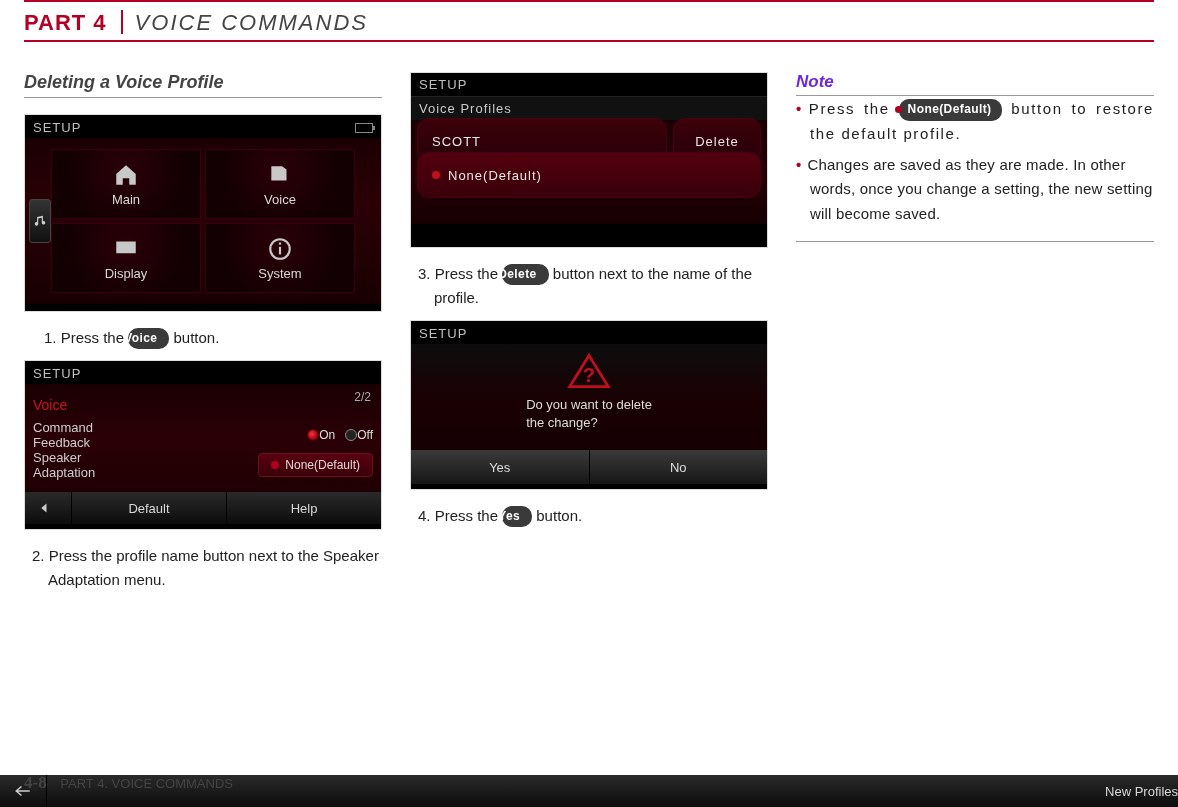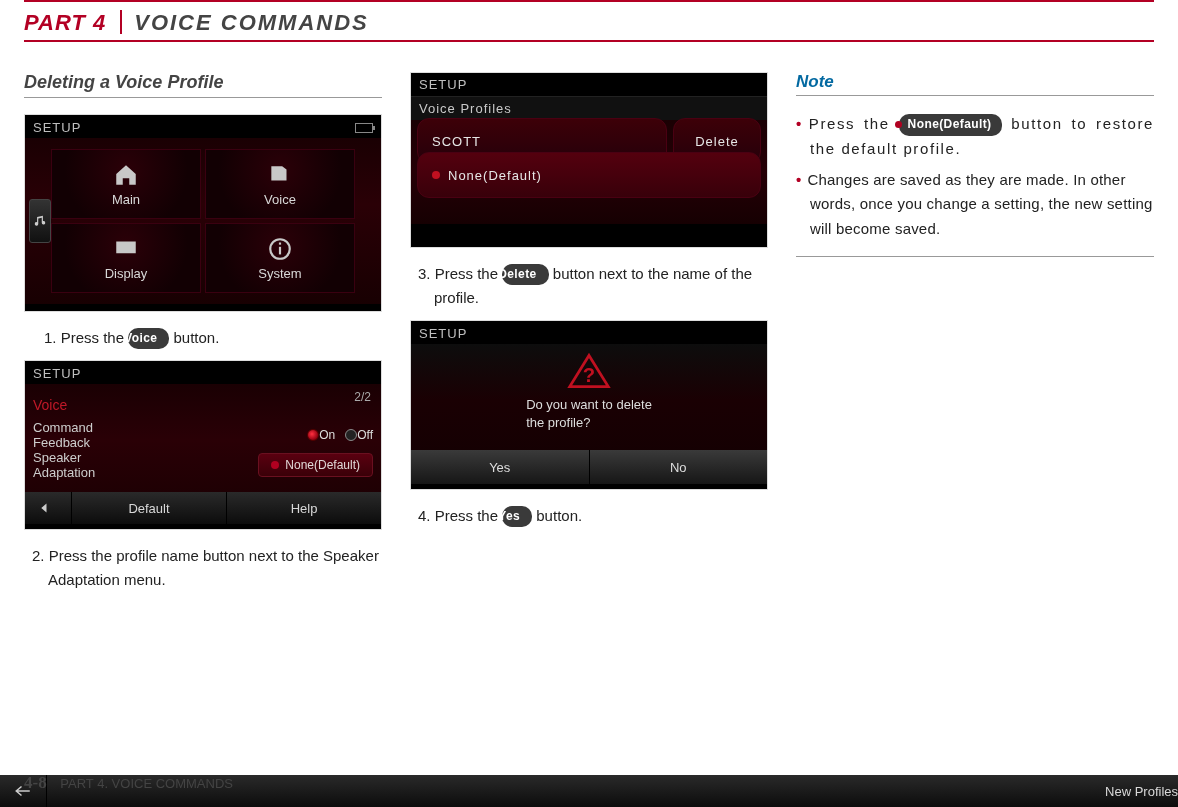--- a/index.html
+++ b/index.html
@@ -1,32 +1,32 @@
 <!DOCTYPE html>
 <html><head>
 <meta charset="utf-8">
 <style>
   * { box-sizing: border-box; margin: 0; padding: 0; }
   html, body { width: 1178px; height: 807px; background: #fff; font-family: "Helvetica Neue", Arial, sans-serif; color: #222; }
   .page { width: 1178px; height: 807px; padding: 0 24px 18px 24px; position: relative; }
 
   
   .hdr { display: flex; align-items: flex-end; border-bottom: 2px solid #b30024; height: 40px; margin-bottom: 30px; }
-  .hdr-part { font-size: 22px; font-weight: 600; letter-spacing: 1px; color: #b30024; padding: 0 10px 4px 0; font-style: italic; }
+  .hdr-part { font-size: 22px; font-weight: 600; letter-spacing: 1px; color: #b30024; padding: 0 10px 4px 0; }
   .hdr-sep { width: 2px; height: 24px; background: #b30024; margin: 0 12px 6px 4px; }
-  .hdr-title { font-size: 22px; font-weight: 700; letter-spacing: 2px; color: #444; padding-bottom: 4px; font-style: italic; }
+  .hdr-title { font-size: 22px; font-weight: 400; letter-spacing: 2px; color: #444; padding-bottom: 4px; font-style: italic; }
   .hdr-top { height: 2px; background: #b30024; margin-bottom: 0; }
 
   
   .cols { display: flex; gap: 28px; }
   .col { flex: 1 1 0; display: flex; flex-direction: column; }
 
   
   .subhead { font-weight: 700; font-style: italic; font-size: 18px; color: #444; border-bottom: 1px solid #999; padding-bottom: 4px; margin-bottom: 16px; }
-  .note-head { font-weight: 700; font-style: italic; font-size: 17px; color: #0369a1; border-bottom: 1px solid #999; padding-bottom: 3px; margin-bottom: 16px; }
+  .note-head { font-weight: 700; font-style: italic; font-size: 17px; color: #6d28d9; border-bottom: 1px solid #999; padding-bottom: 3px; margin-bottom: 1px; }
 
   
   .step { font-size: 15px; line-height: 1.6; margin: 10px 0 10px 8px; text-indent: -16px; padding-left: 16px; color: #222; }
   .step .num { letter-spacing: 0; margin-left: 12px; }
 
   
   .pill { display: inline-block; background: #3a3a3a; color: #fff; border-radius: 10px; padding: 1px 12px; font-size: 12px; font-weight: 600; vertical-align: 1px; font-family: Arial, sans-serif; letter-spacing: 0.4px; }
   .pill-wide { padding: 1px 10px; }
   .pill-dot::before { content: ""; display: inline-block; width: 7px; height: 7px; border-radius: 50%; background: #b00020; margin-right: 6px; vertical-align: 0; }
 
@@ -255,21 +255,21 @@
         <div class="shot-label">
           <span>SETUP</span>
         </div>
         <div class="shot-body">
           <svg class="warn" viewBox="0 0 48 40">
             <polygon points="24,3 45,37 3,37"></polygon>
             <text x="24" y="32" text-anchor="middle">?</text>
           </svg>
           <div class="dlgtxt">
             <div>Do you want to delete</div>
-            <div>the profile?</div>
+            <div>the change?</div>
           </div>
           <div class="dlgbtns">
             <div class="dbtn">
                 <span>Yes</span>
               </div>
             <div class="dbtn">
                 <span>No</span>
               </div>
           </div>
         </div>

